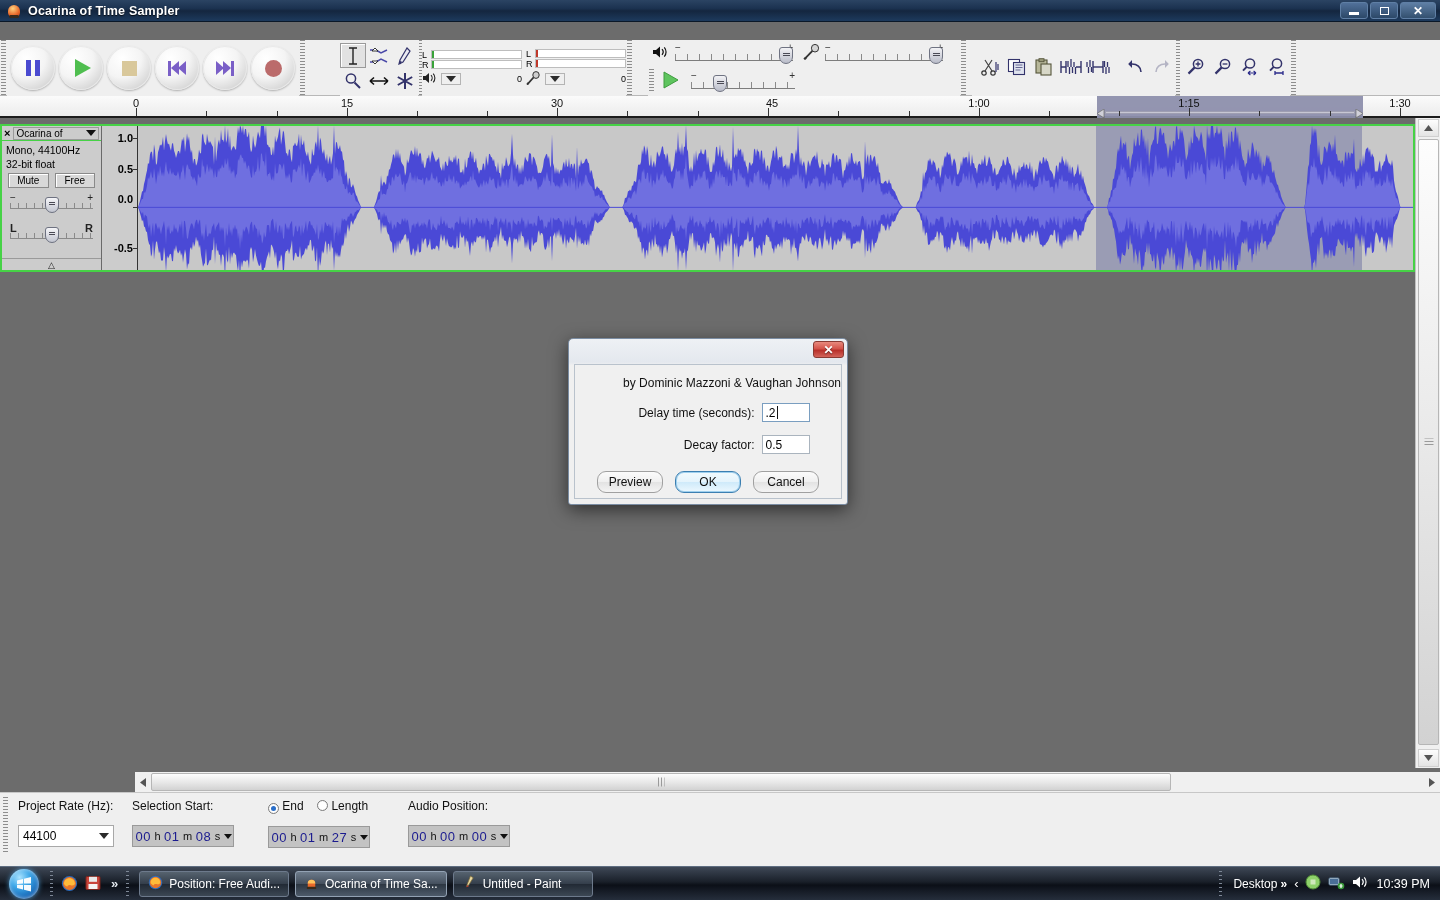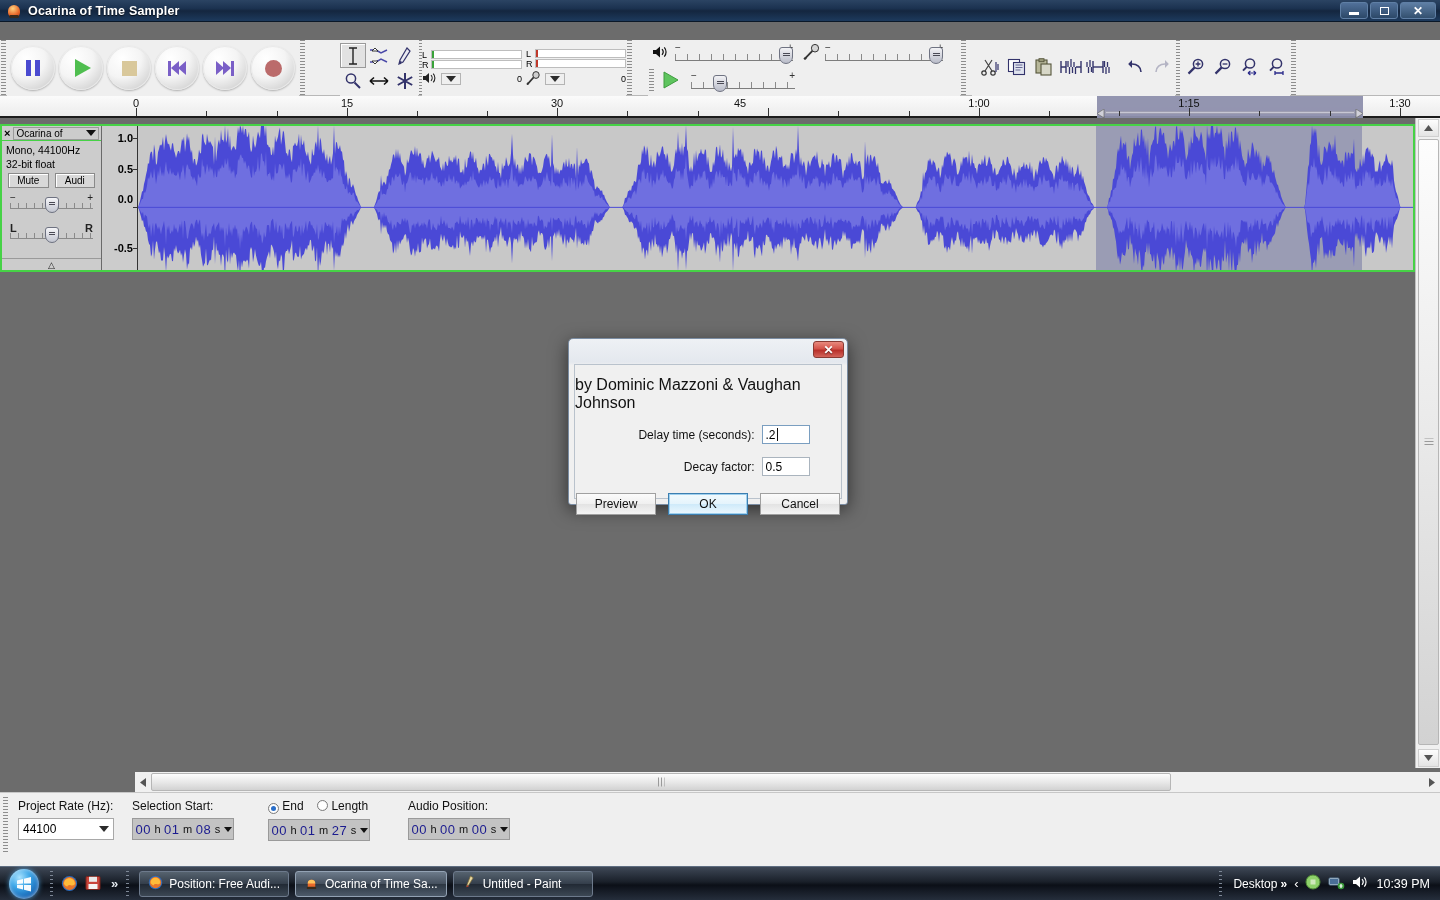--- a/index.html
+++ b/index.html
@@ -257,21 +257,21 @@
   .sb-grip-v { position:absolute;left:50%;top:50%;transform:translate(-50%,-50%);
     width:9px;height:7px;
     background-image:repeating-linear-gradient(180deg,#9a9a9a 0 1px,transparent 1px 3px); }
 
   
   .statusbar {
     position:absolute; left:0; top:792px; width:1440px; height:74px;
     background:#efefef; border-top:1px solid #c7c7c7;
   }
   .sb-seg { position:absolute; top:6px; }
-  .sb-label { font-size:12px; color:#111; margin-bottom:5px; }
+  .sb-label { font-size:12px; color:#111; margin-bottom:12px; }
   .sel-combo {
     border:1px solid #a8a8a8; background:#fff; height:22px; width:96px;
     display:flex; align-items:center; justify-content:space-between; padding:0 4px;
     font-size:12px;
   }
   .timefield {
     height:22px; background:#c3c3c3; border:1px solid #9a9a9a;
     display:flex; align-items:center; padding:0 1px;
     font-family:"Liberation Sans", sans-serif;
   }
@@ -346,33 +346,33 @@
     border:1px solid #8a3a33; border-radius:3px;
     background: linear-gradient(180deg,#e88a7e 0%, #d4534a 45%, #b8302a 55%, #d3635a 100%);
     display:flex; align-items:center; justify-content:center;
     color:#fff; font-weight:bold; font-size:12px; line-height:1;
     text-shadow:0 1px 1px rgba(0,0,0,.5);
   }
   .dlg-body {
     position:absolute; left:5px; top:25px; right:5px; bottom:5px;
     border:1px solid #b9c2cc; background:#f0f0f0;
   }
-  .dlg-credit { text-align:left; font-size:16px; color:#111; margin-top:11px; }
+  .dlg-credit { text-align:right; font-size:12px; color:#111; margin-top:11px; }
   .dlg-row { display:flex; align-items:center; justify-content:center; margin-top:13px; }
   .dlg-row .lab { font-size:12px; color:#111; text-align:right; width:155px; padding-right:7px; }
   .dlg-input {
     width:48px; height:19px; border:1px solid #7a9ec0; background:#fff;
     font-size:12px; padding:0 3px; display:flex; align-items:center;
     position:relative;
   }
   .caret-bar { display:inline-block; width:1px; height:13px; background:#111; margin-left:1px;
     vertical-align:-2px; }
   .dlg-buttons { display:flex; justify-content:center; gap:12px; margin-top:17px; }
   .dlg-btn {
-    width:80px; height:22px; border:1px solid #a0a0a0; border-radius:0;
+    width:66px; height:22px; border:1px solid #a0a0a0; border-radius:9px;
     background: linear-gradient(180deg,#fbfbfb 0%, #f0f0f0 48%, #e3e3e3 52%, #f4f4f4 100%);
     font-size:12px; display:flex; align-items:center; justify-content:center; color:#111;
   }
   .dlg-btn.default {
     border:1px solid #3c7fb1;
     box-shadow: 0 0 0 1px #9fd0ee inset;
     background: linear-gradient(180deg,#f2fafd 0%, #e5f4fc 48%, #cfeafa 52%, #ecf8fe 100%);
   }
 </style>
 </head>
@@ -720,21 +720,21 @@
         <svg width="8" height="9" viewBox="0 0 8 9">
             <path d="M1 0l7 4.5L1 9z" fill="#cfcfd8" stroke="#666" stroke-width=".7"></path>
           </svg>
       </div>
       <div style="position:absolute;left:8px;right:8px;top:15px;height:3px;border:1px solid #9a9aae;background:#c5c5d2;"></div>
     </div>
     <div id="ruler-labels">
         <div class="lbl" style="left: 136px;">0</div>
         <div class="lbl" style="left: 347px;">15</div>
         <div class="lbl" style="left: 557px;">30</div>
-        <div class="lbl" style="left: 740px;">45</div>
+        <div class="lbl" style="left: 772px;">45</div>
         <div class="lbl" style="left: 979px;">1:00</div>
         <div class="lbl" style="left: 1189px;">1:15</div>
         <div class="lbl" style="left: 1400px;">1:30</div>
       </div>
     <div id="ruler-ticks">
         <div class="tick" style="left: 136px; height: 8px;"></div>
         <div class="tick" style="left: 206.333px; height: 5px;"></div>
         <div class="tick" style="left: 276.667px; height: 5px;"></div>
         <div class="tick" style="left: 347px; height: 8px;"></div>
         <div class="tick" style="left: 417px; height: 5px;"></div>
@@ -765,21 +765,21 @@
             <span>Ocarina of</span>
             <span class="namecaret"></span>
           </span>
         </div>
         <div class="tinfo">
           <div>Mono, 44100Hz</div>
           <div>32-bit float</div>
         </div>
         <div class="msrow">
           <div class="msbtn">Mute</div>
-          <div class="msbtn">Audi</div>
+          <div class="msbtn">Free</div>
         </div>
         <div class="tslider">
           <div class="ends">
             <span>−</span>
             <span>+</span>
           </div>
           <div class="rule"></div>
           <div class="thumb"></div>
         </div>
         <div class="tslider" style="margin-top:12px;">

